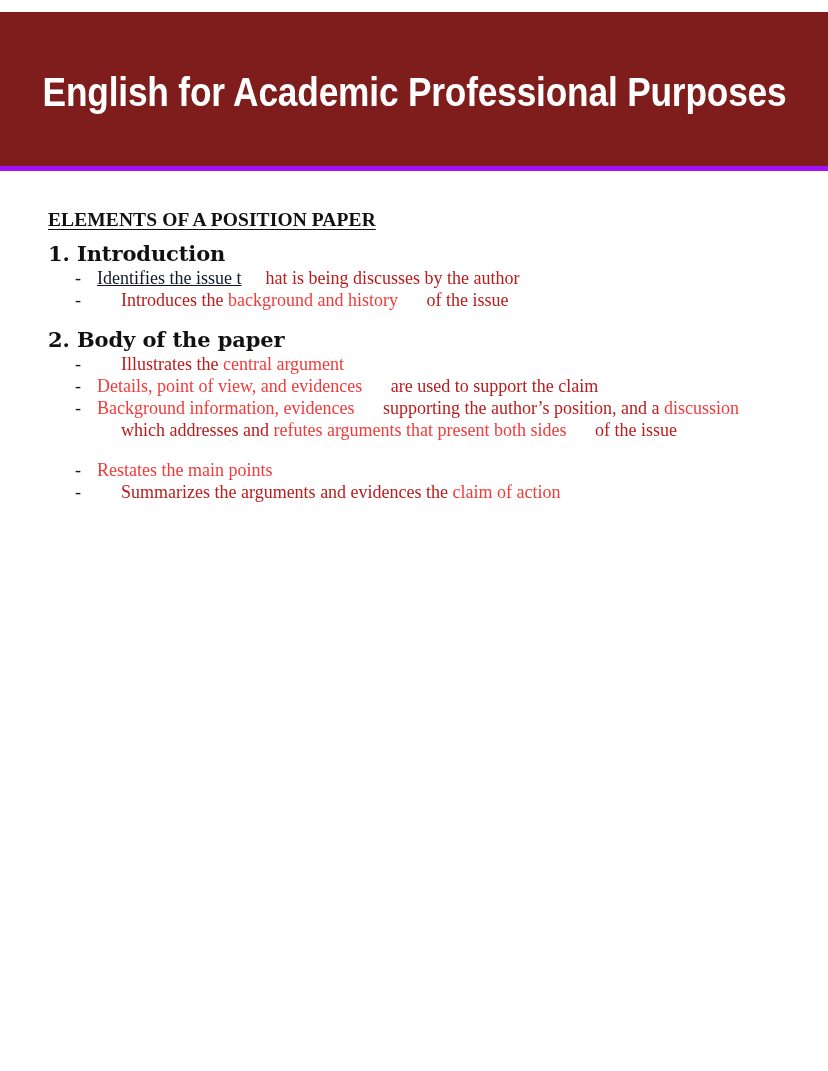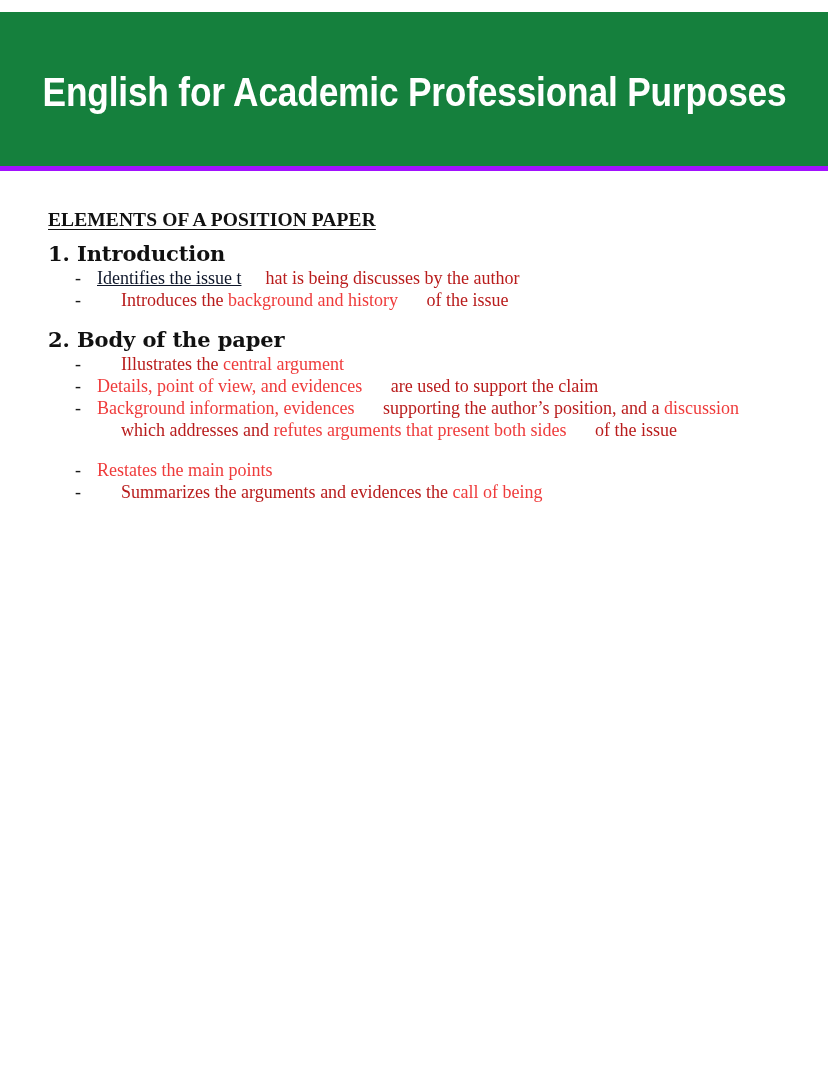--- a/index.html
+++ b/index.html
@@ -137,21 +137,21 @@
 
   
   .block.b1 { margin-bottom: 18px; }
   .block.b2 { margin-bottom: 18px; }
 </style>
 </head>
 <body>
 
 <div class="page">
 
-  <div class="banner" style="background: #15803d;">
+  <div class="banner" style="background: #7f1d1d;">
     <div class="banner-title" style="color: rgb(255, 255, 255);">English for Academic Professional Purposes</div>
     <div class="banner-strip"></div>
   </div>
 
   <div class="doc">
 
     <div class="section-heading">ELEMENTS OF A POSITION PAPER</div>
 
     <div class="content" id="content-root">
         <div class="block b1">
@@ -165,20 +165,20 @@
           <div class="block-title">2. Body of the paper</div>
           <ul class="bullets">
             <li><span class="dash">-</span><span class="blk">Illustrates the </span><span class="hl" style="color: rgb(239, 59, 59);">central argument</span></li>
             <li><span class="dash">-</span><span class="hl" style="color: rgb(239, 59, 59);">Details, point of view, and evidences</span><span class="blk"> are used to support the claim</span></li>
             <li><span class="dash">-</span><span class="hl" style="color: rgb(239, 59, 59);">Background information, evidences</span><span class="blk"> supporting the author’s position, and a </span><span class="hl" style="color: rgb(239, 59, 59);">discussion</span><span class="blk"> which addresses and </span><span class="hl" style="color: rgb(239, 59, 59);">refutes arguments that present both sides</span><span class="blk"> of the issue</span></li>
           </ul>
         </div>
         <div class="block b3">
           <ul class="bullets">
             <li><span class="dash">-</span><span class="hl" style="color: rgb(239, 59, 59);">Restates the main points</span></li>
-            <li><span class="dash">-</span><span class="blk">Summarizes the arguments and evidences the </span><span class="hl" style="color: rgb(239, 59, 59);">call of being</span></li>
+            <li><span class="dash">-</span><span class="blk">Summarizes the arguments and evidences the </span><span class="hl" style="color: rgb(239, 59, 59);">claim of action</span></li>
           </ul>
         </div>
       </div>
 
   </div>
 
 </div>
 
 </body></html>

